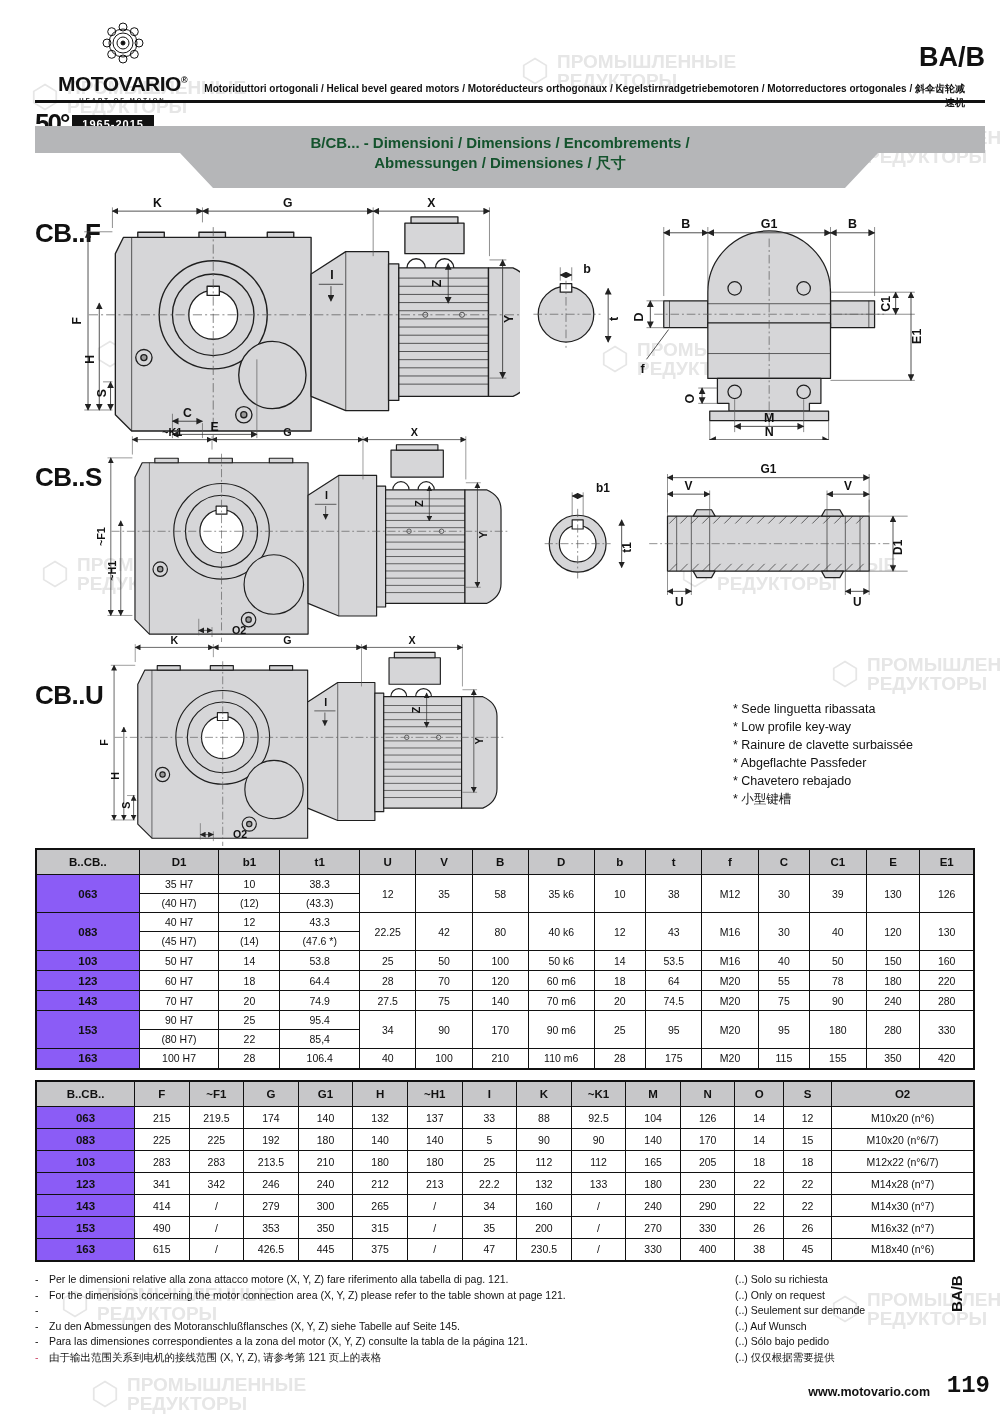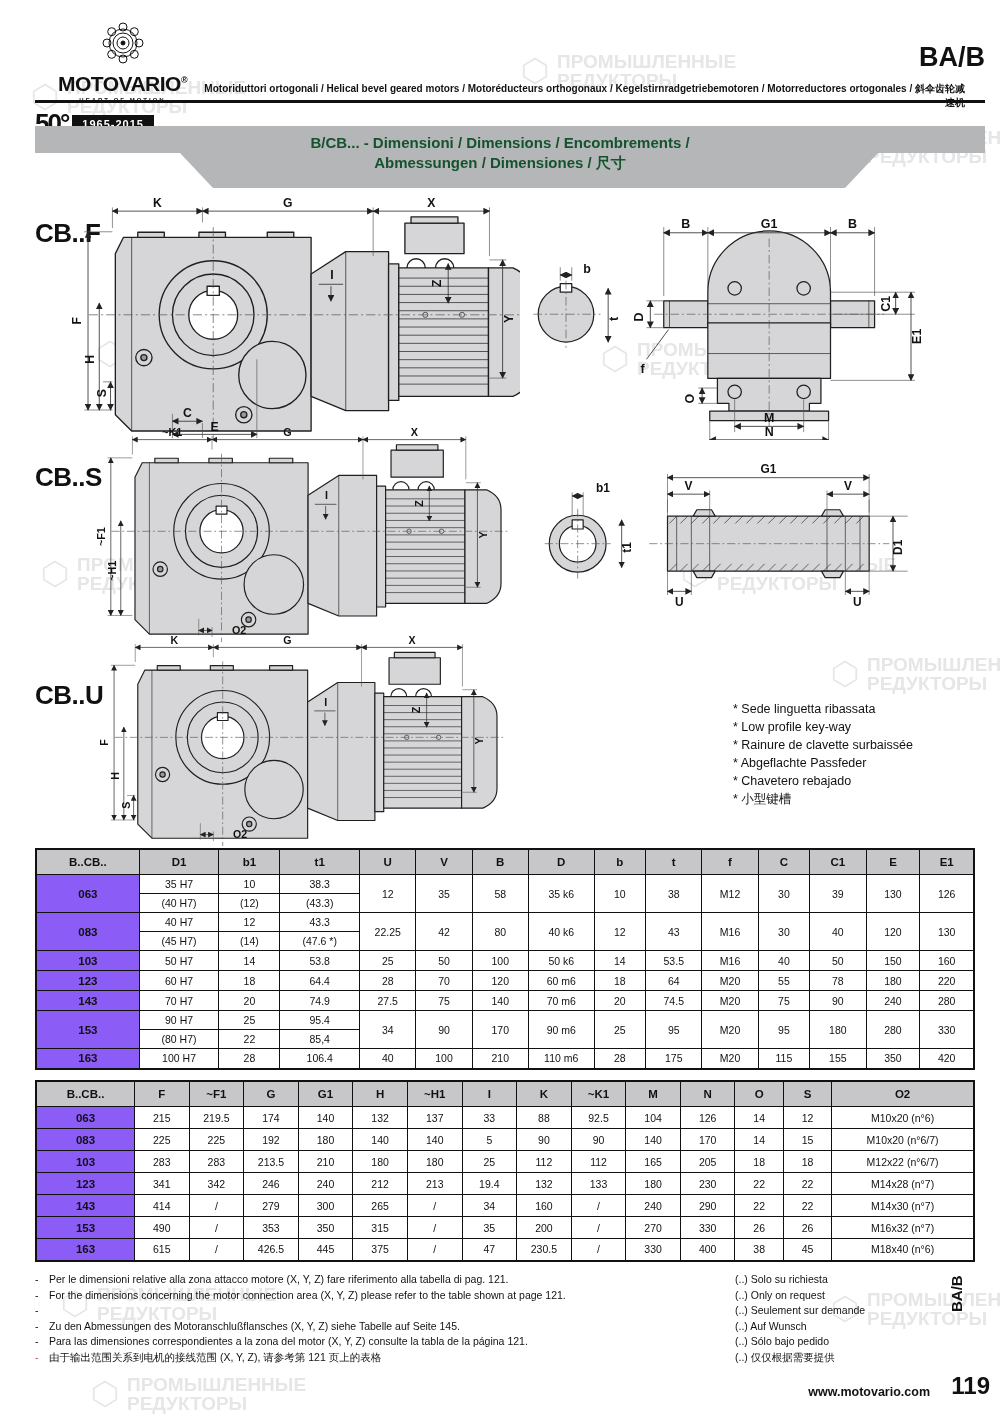--- a/index.html
+++ b/index.html
@@ -43,21 +43,21 @@
   #t1{top:848px;} #t2{top:1080px;}
   #t1 tr.d{height:19px;} #t1 tr.s{height:20px;} #t2 tbody tr{height:22px;}
   
   .fnl{position:absolute;left:35px;top:1272px;width:670px;font-size:10.5px;line-height:15.5px;}
   .fnr{position:absolute;left:735px;top:1272px;width:220px;font-size:10.5px;line-height:15.5px;}
   .fn{display:flex;gap:8px;}
   .dash{width:6px;flex:0 0 auto;}
   .dash.red{color:#cc4466;}
   
   .site{position:absolute;left:700px;top:1385px;width:230px;text-align:right;font-size:12.5px;font-weight:bold;}
-  .pageno{position:absolute;left:938px;top:1372px;width:52px;text-align:right;font-size:24px;font-weight:bold;}
+  .pageno{position:absolute;left:938px;top:1372px;width:52px;text-align:right;font-size:24px;font-weight:bold;font-family:Liberation Mono, monospace;}
   .sidetab{position:absolute;left:948px;top:1312px;font-size:15px;font-weight:bold;transform:rotate(-90deg);transform-origin:left top;}
 </style>
 </head>
 <body>
 
 <svg style="position:absolute;width:0;height:0" aria-hidden="true">
 <defs>
   <marker id="ar" viewBox="0 0 10 10" refX="9" refY="5" markerWidth="8" markerHeight="8" orient="auto-start-reverse">
     <path d="M0,0L10,5L0,10z" fill="#222"></path>
   </marker>
@@ -711,21 +711,21 @@
           <td>M12x22 (n°6/7)</td>
         </tr>
       <tr>
           <th>123</th>
           <td>341</td>
           <td>342</td>
           <td>246</td>
           <td>240</td>
           <td>212</td>
           <td>213</td>
-          <td>19.4</td>
+          <td>22.2</td>
           <td>132</td>
           <td>133</td>
           <td>180</td>
           <td>230</td>
           <td>22</td>
           <td>22</td>
           <td>M14x28 (n°7)</td>
         </tr>
       <tr>
           <th>143</th>

